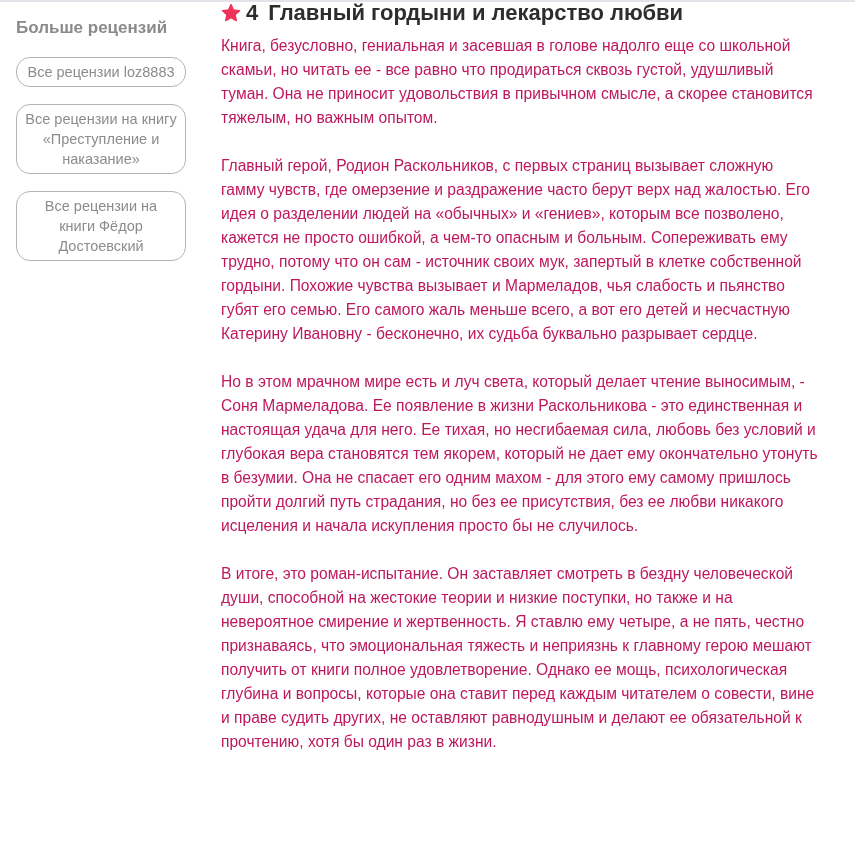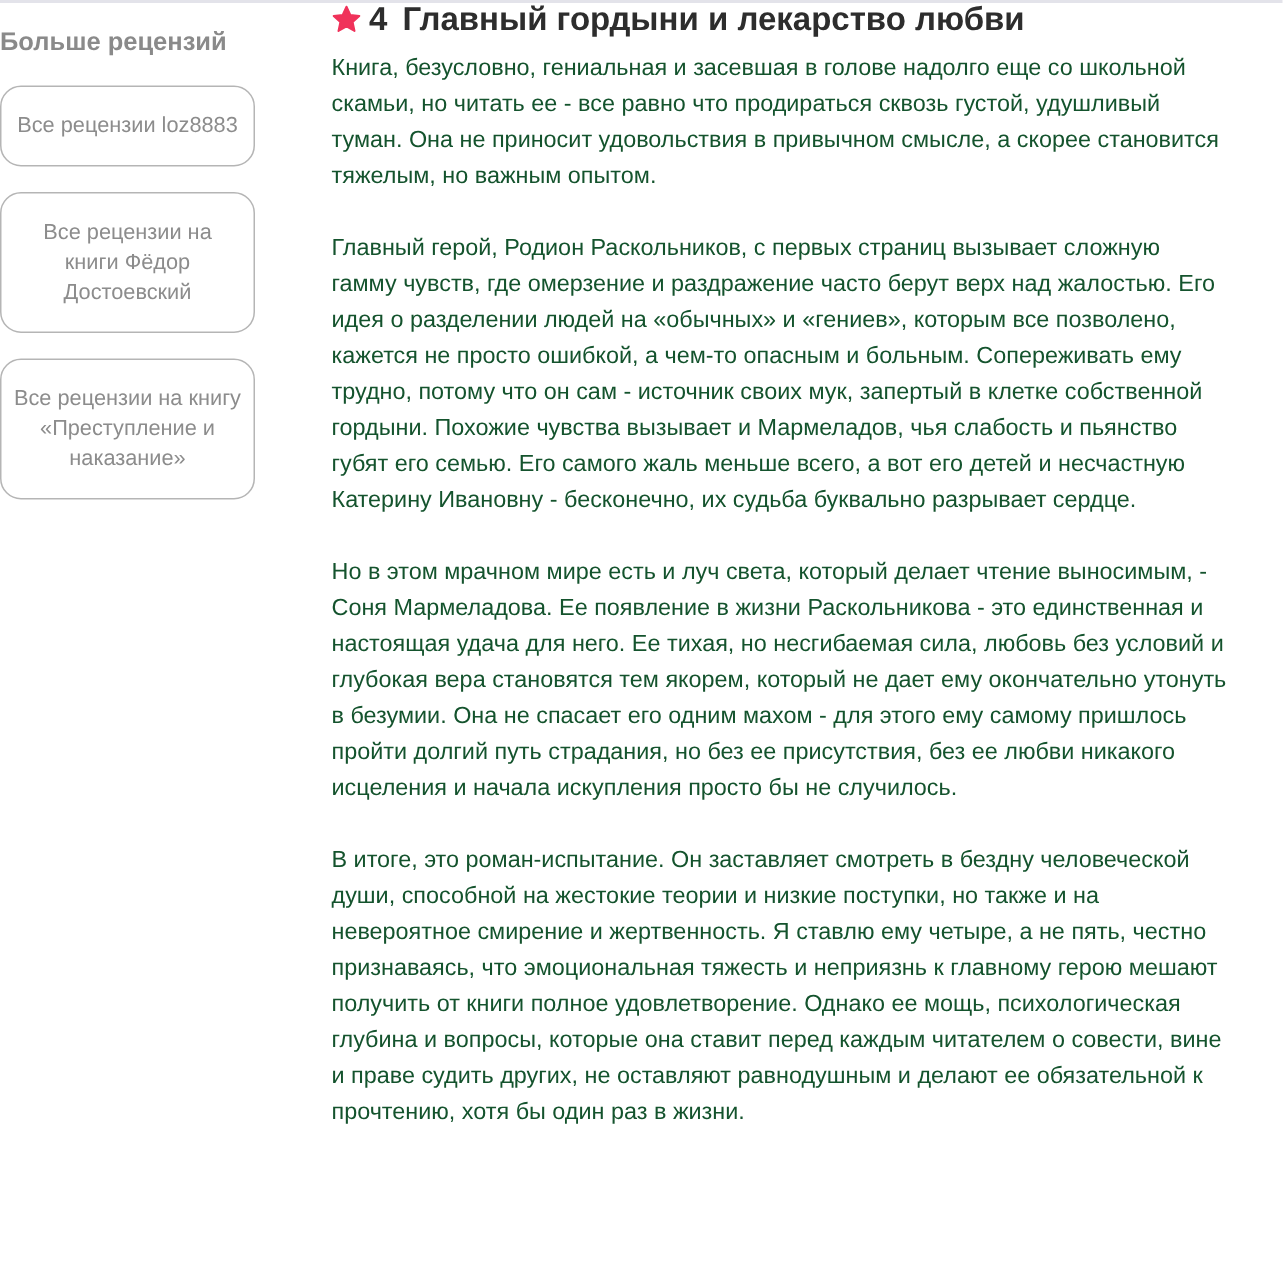--- a/index.html
+++ b/index.html
@@ -16,21 +16,21 @@
   }
   .top-rule {
     position: absolute;
     left: 0; top: 0;
     width: 855px;
     height: 2px;
     background: #e3e3ea;
   }
   .sidebar {
     position: absolute;
-    left: 0;
+    left: 16px;
     top: 16px;
     width: 170px;
   }
   .sidebar-title {
     font-size: 17px;
     font-weight: bold;
     color: #8a8a8a;
     line-height: 24px;
     margin: 0 0 17px 0;
     white-space: nowrap;
@@ -38,21 +38,21 @@
   .sidebar-btn {
     display: block;
     box-sizing: border-box;
     width: 170px;
     border: 1px solid #b5b5b5;
     border-radius: 14px;
     color: #8c8c8c;
     font-size: 14.5px;
     line-height: 20px;
     text-align: center;
-    padding: 16px 8px;
+    padding: 4px 8px;
     margin-bottom: 17px;
     text-decoration: none;
     cursor: pointer;
     background: #fff;
   }
   .main {
     position: absolute;
     left: 221px;
     top: 0;
     width: 600px;
@@ -73,36 +73,36 @@
     margin-right: 5px;
     flex: 0 0 auto;
   }
   .rating {
     margin-right: 10px;
   }
   .review-body {
     margin-top: 8px;
     font-size: 15.6px;
     line-height: 24px;
-    color: #14532d;
+    color: #be185d;
   }
   .review-body p {
     margin: 0 0 24px 0;
   }
 </style>
 </head>
 <body>
 
 <div class="top-rule"></div>
 
 <aside class="sidebar">
   <div class="sidebar-title">Больше рецензий</div>
   <a class="sidebar-btn">Все рецензии loz8883</a>
+  <a class="sidebar-btn">Все рецензии на книгу «Преступление и наказание»</a>
   <a class="sidebar-btn">Все рецензии на книги Фёдор Достоевский</a>
-  <a class="sidebar-btn">Все рецензии на книгу «Преступление и наказание»</a>
 </aside>
 
 <main class="main">
   <h1 class="review-title">
     <svg class="star" viewBox="0 0 24 24">
       <path d="M12 1.8l3.05 6.6 7.2.8-5.35 4.9 1.5 7.1L12 17.6l-6.4 3.6 1.5-7.1L1.75 9.2l7.2-.8z" fill="#f0325a" stroke="#f0325a" stroke-width="1.6" stroke-linejoin="round"></path>
     </svg>
     <span class="rating">4</span>
     <span>Главный гордыни и лекарство любви</span>
   </h1>

